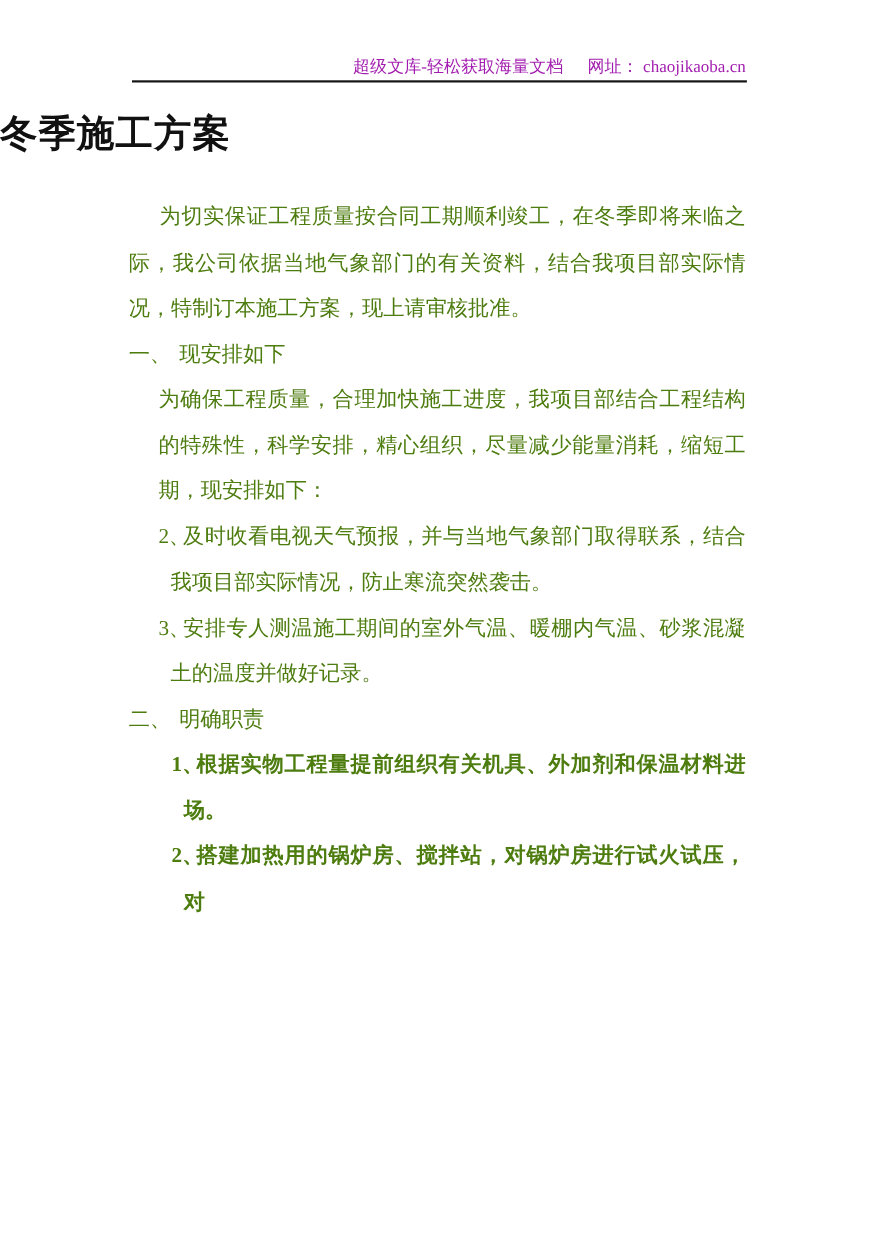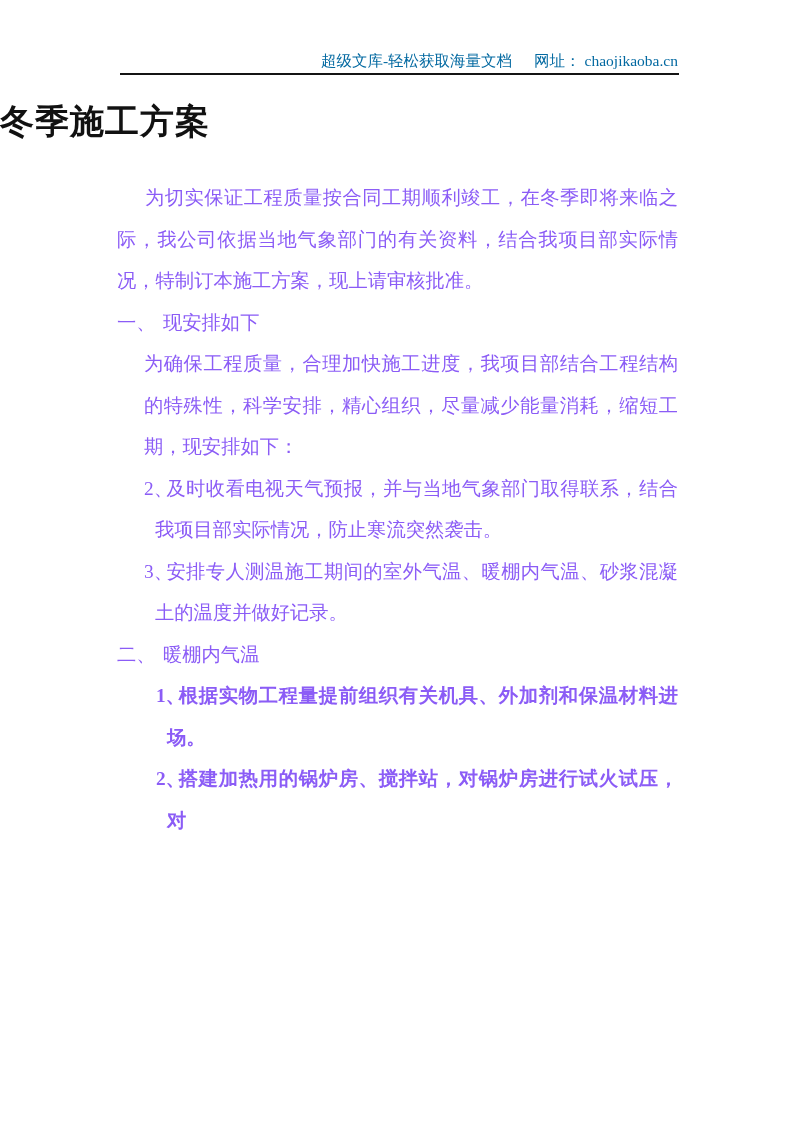--- a/index.html
+++ b/index.html
@@ -18,21 +18,21 @@
   }
   
   .header {
     position: absolute;
     left: 120px;
     width: 558px;
     top: 51px;
     text-align: right;
     font-size: 15.5px;
     line-height: 19px;
-    color: #0369a1;
+    color: #a21caf;
     white-space: nowrap;
   }
   .header .url-label { margin-left: 22px; }
   .header .url-value { margin-left: 4px; }
   .hrule {
     position: absolute;
     left: 120px;
     width: 559px;
     top: 73px;
     height: 2px;
@@ -53,21 +53,21 @@
   }
   
   .body-text {
     position: absolute;
     left: 117px;
     top: 177px;
     width: 561px;
     font-size: 19.3px;
     line-height: 41.5px;
     text-align: justify;
-    color: #8b5cf6;
+    color: #4d7c0f;
   }
   .body-text p, .body-text div { margin: 0; padding: 0; }
   .intro { text-indent: 28px; }
   .sec-head { text-align: left; }
   .sec-num {
     display: inline-block;
     width: 46px;
     text-indent: 0;
   }
   .lead { margin-left: 27px !important; }
@@ -105,21 +105,21 @@
     <div class="oitem-s1">
       <span class="num">2、</span><span>及时收看电视天气预报，并与当地气象部门取得联系，结合我项目部实际情况，防止寒流突然袭击。</span>
     </div>
 
     <div class="oitem-s1">
       <span class="num">3、</span><span>安排专人测温施工期间的室外气温、暖棚内气温、砂浆混凝土的温度并做好记录。</span>
     </div>
 
 
     <div class="sec-head">
-      <span class="sec-num">二、</span><span>暖棚内气温</span>
+      <span class="sec-num">二、</span><span>明确职责</span>
     </div>
 
     <div class="oitem-s2">
       <span class="num">1、</span><span>根据实物工程量提前组织有关机具、外加剂和保温材料进场。</span>
     </div>
 
     <div class="oitem-s2">
       <span class="num">2、</span><span>搭建加热用的锅炉房、搅拌站，对锅炉房进行试火试压，对</span>
     </div>
 

